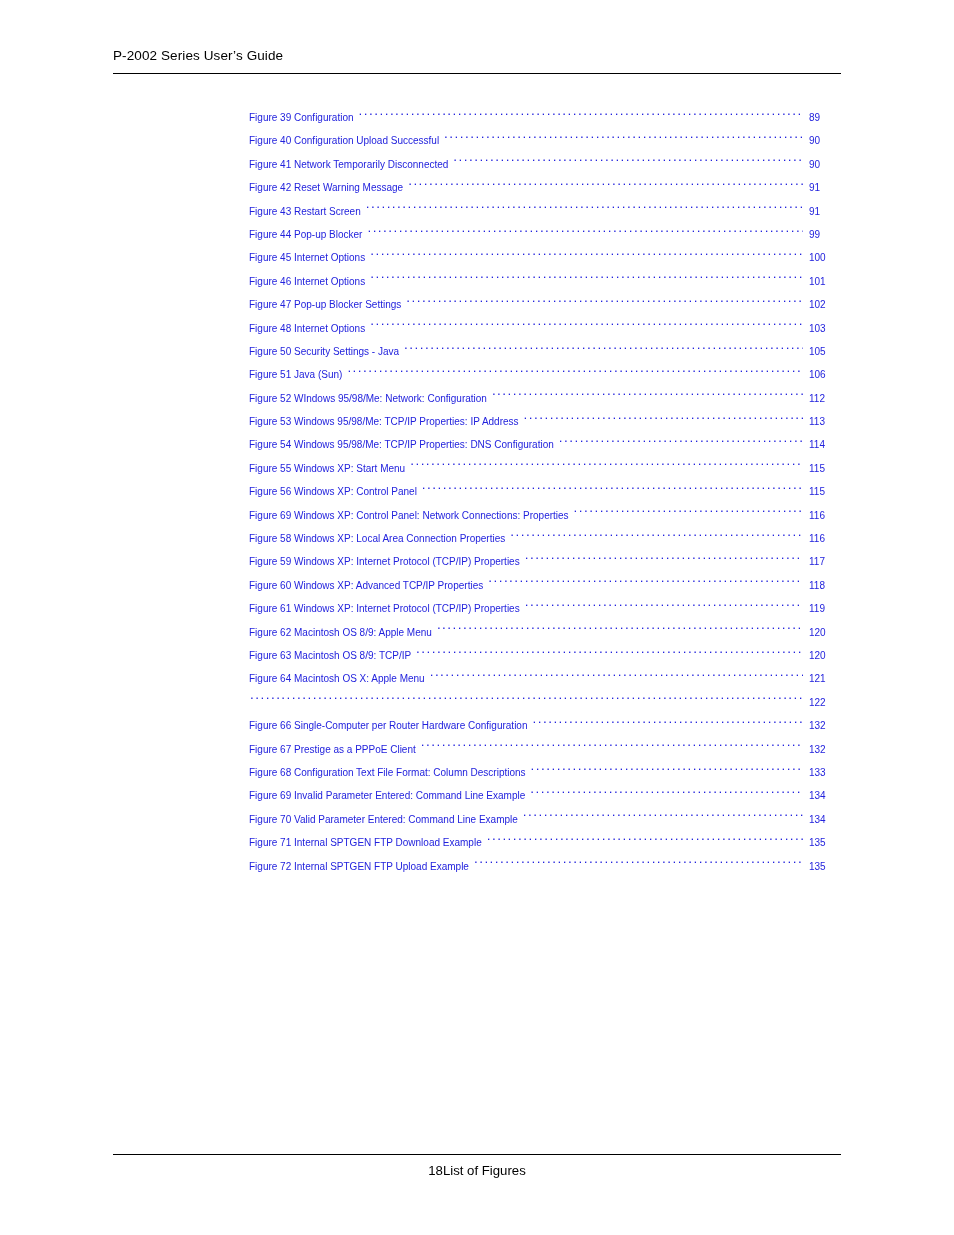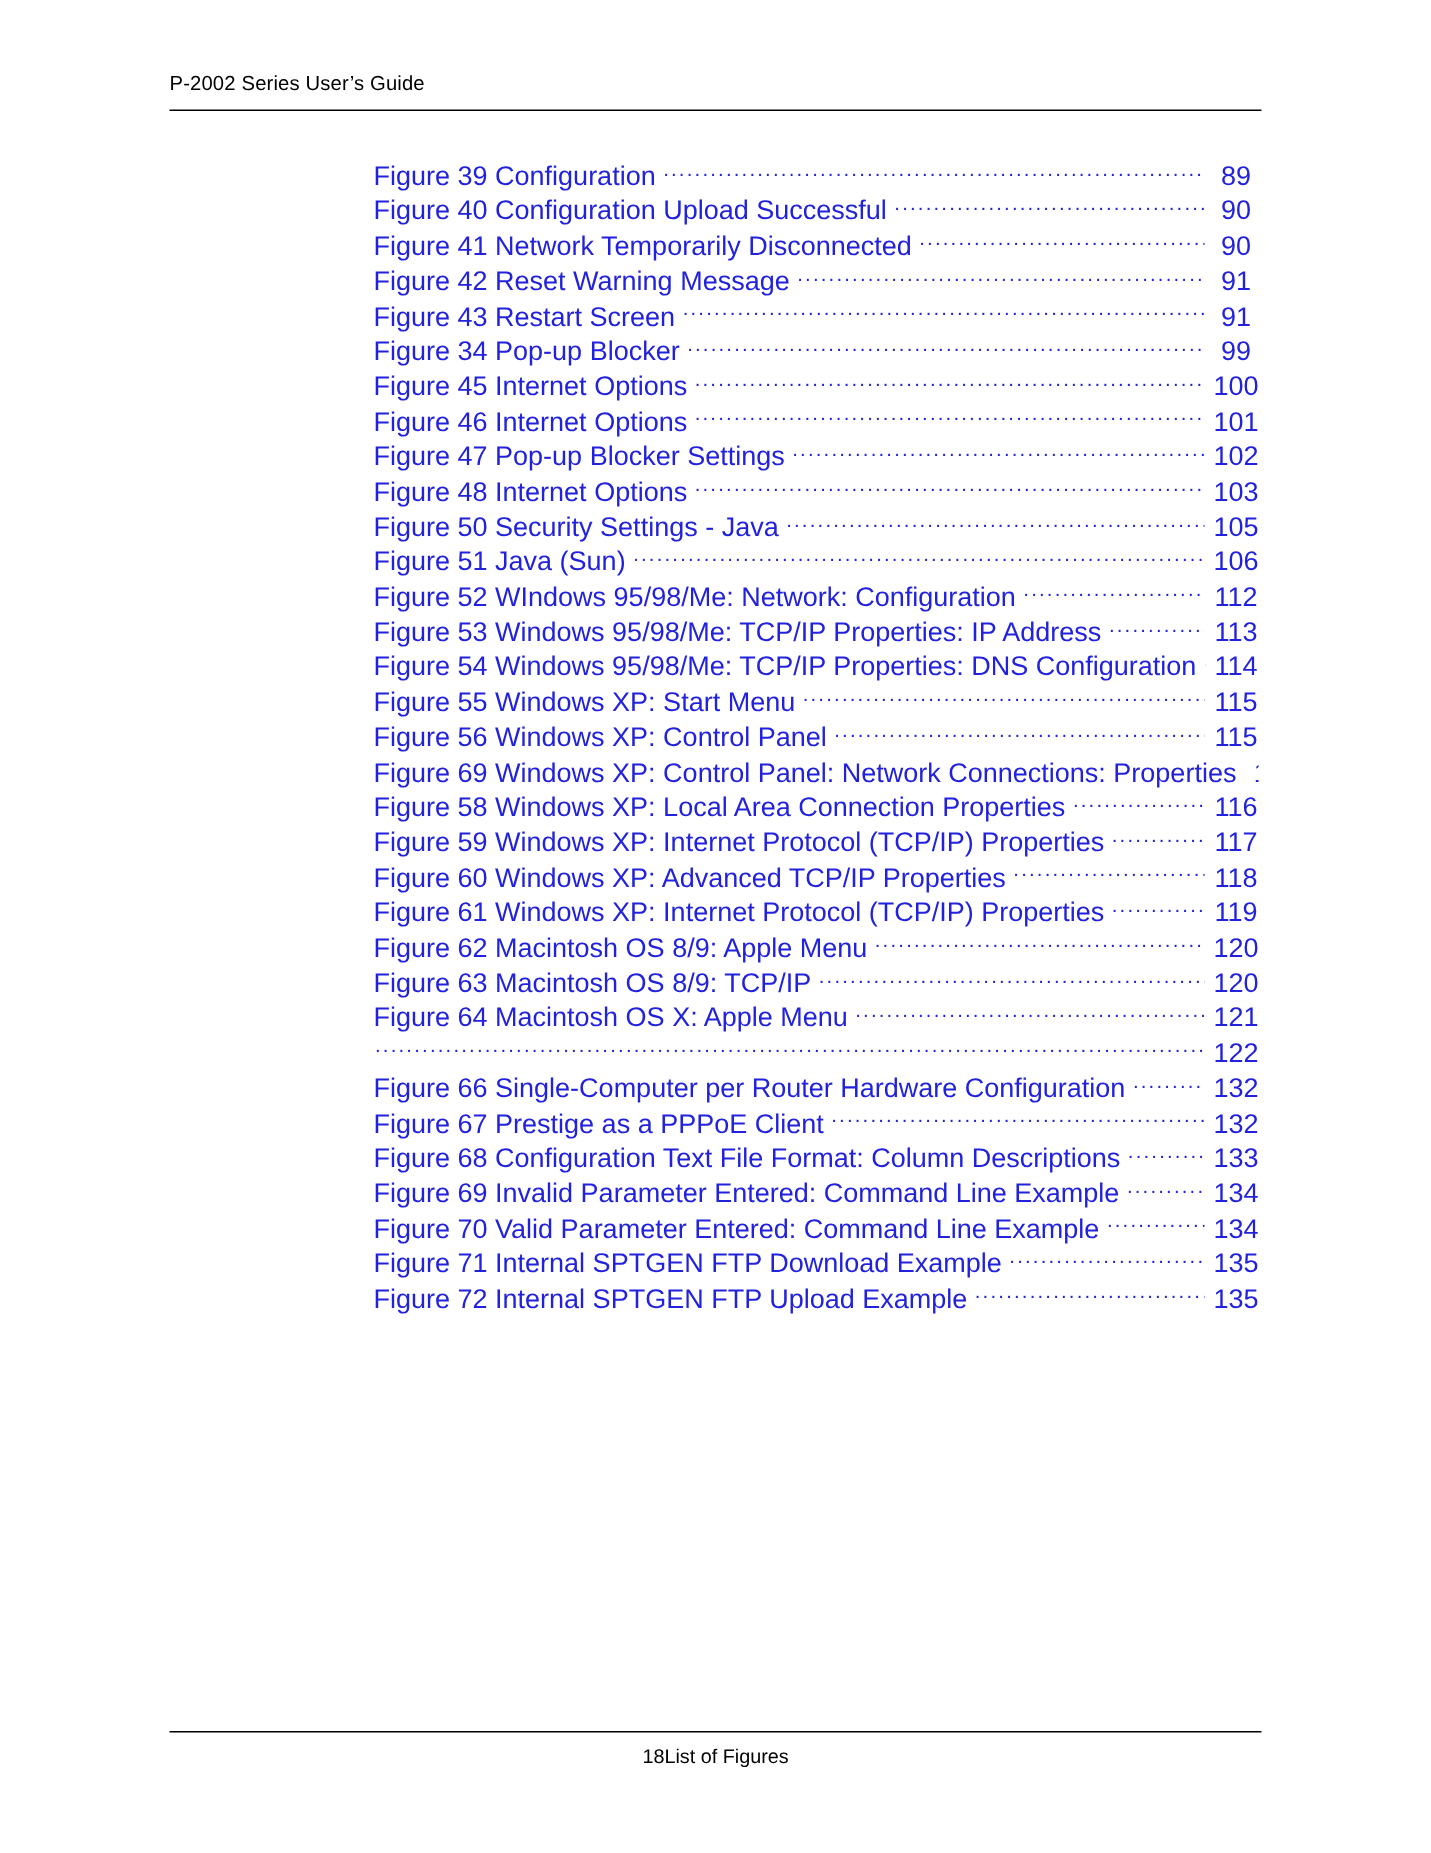--- a/index.html
+++ b/index.html
@@ -51,21 +51,21 @@
     left: 249px;
     top: 106px;
     width: 590px;
   }
   .toc-row {
     display: flex;
     align-items: baseline;
     width: 590px;
     height: 23.4px;
     color: #2222dd;
-    font-size: 18px;
+    font-size: 10px;
     line-height: 23.4px;
     white-space: nowrap;
     overflow: hidden;
   }
   .toc-label {
     flex: 0 0 auto;
     padding-right: 4px;
   }
   .toc-leader {
     flex: 1 1 auto;
@@ -79,21 +79,21 @@
     position: absolute;
     left: 0;
     bottom: -1px;
     font-size: 13.6px;
     letter-spacing: 1.45px;
     color: #2222dd;
     white-space: nowrap;
   }
   .toc-page {
     flex: 0 0 30px;
-    text-align: center;
+    text-align: left;
     padding-left: 5px;
   }
 
   
   .footer-rule {
     position: absolute;
     left: 113px;
     top: 1154px;
     width: 728px;
     height: 0;
@@ -144,21 +144,21 @@
         <span class="toc-label">Figure 42 Reset Warning Message</span>
         <span class="toc-leader"></span>
         <span class="toc-page">91</span>
       </div>
       <div class="toc-row">
         <span class="toc-label">Figure 43 Restart Screen</span>
         <span class="toc-leader"></span>
         <span class="toc-page">91</span>
       </div>
       <div class="toc-row">
-        <span class="toc-label">Figure 34 Pop-up Blocker</span>
+        <span class="toc-label">Figure 44 Pop-up Blocker</span>
         <span class="toc-leader"></span>
         <span class="toc-page">99</span>
       </div>
       <div class="toc-row">
         <span class="toc-label">Figure 45  Internet Options</span>
         <span class="toc-leader"></span>
         <span class="toc-page">100</span>
       </div>
       <div class="toc-row">
         <span class="toc-label">Figure 46 Internet Options</span>

